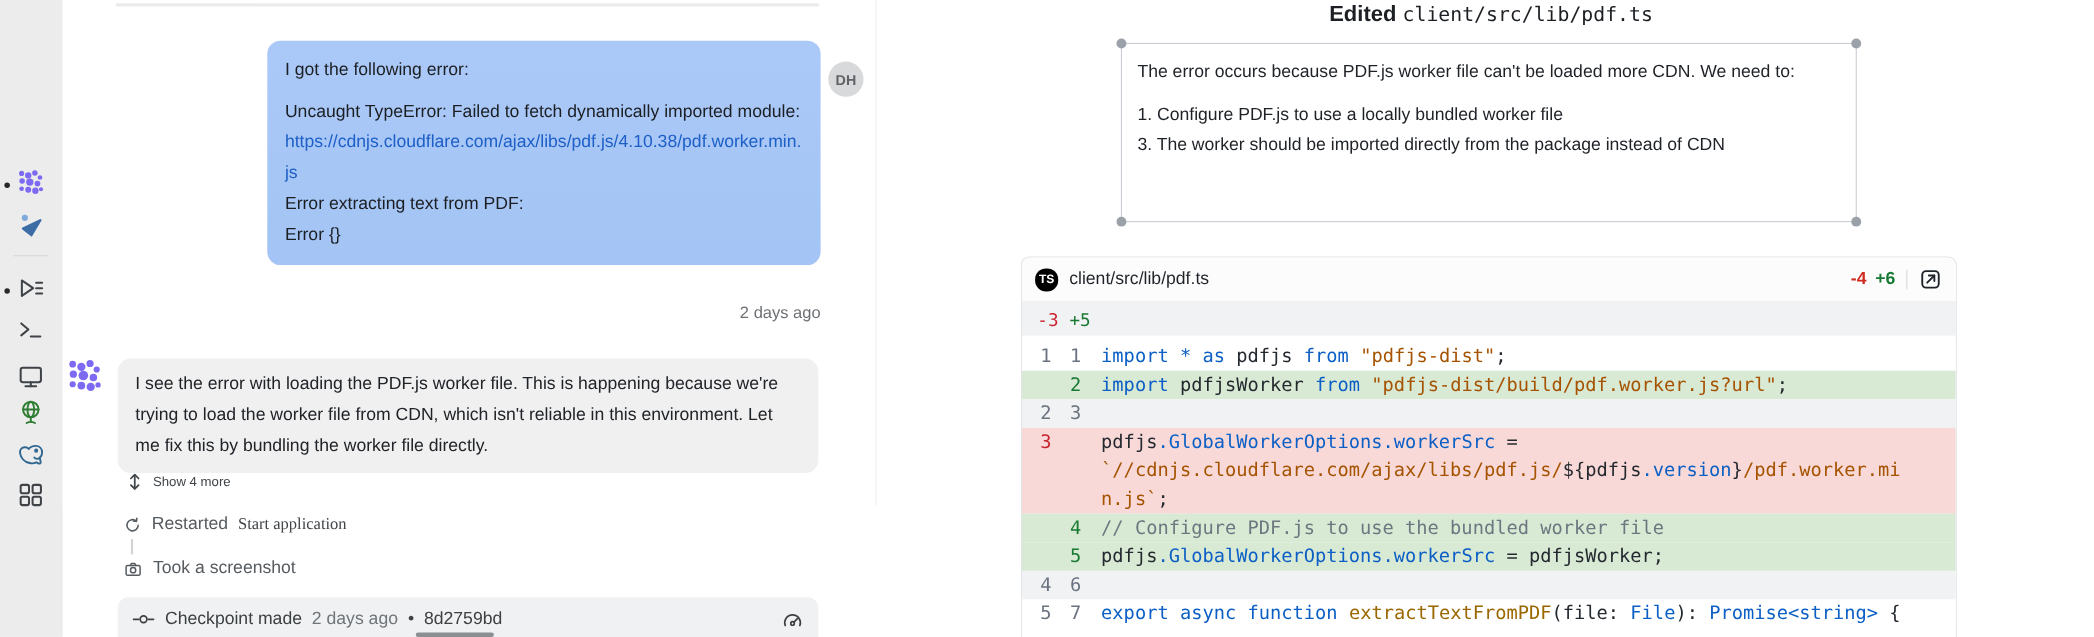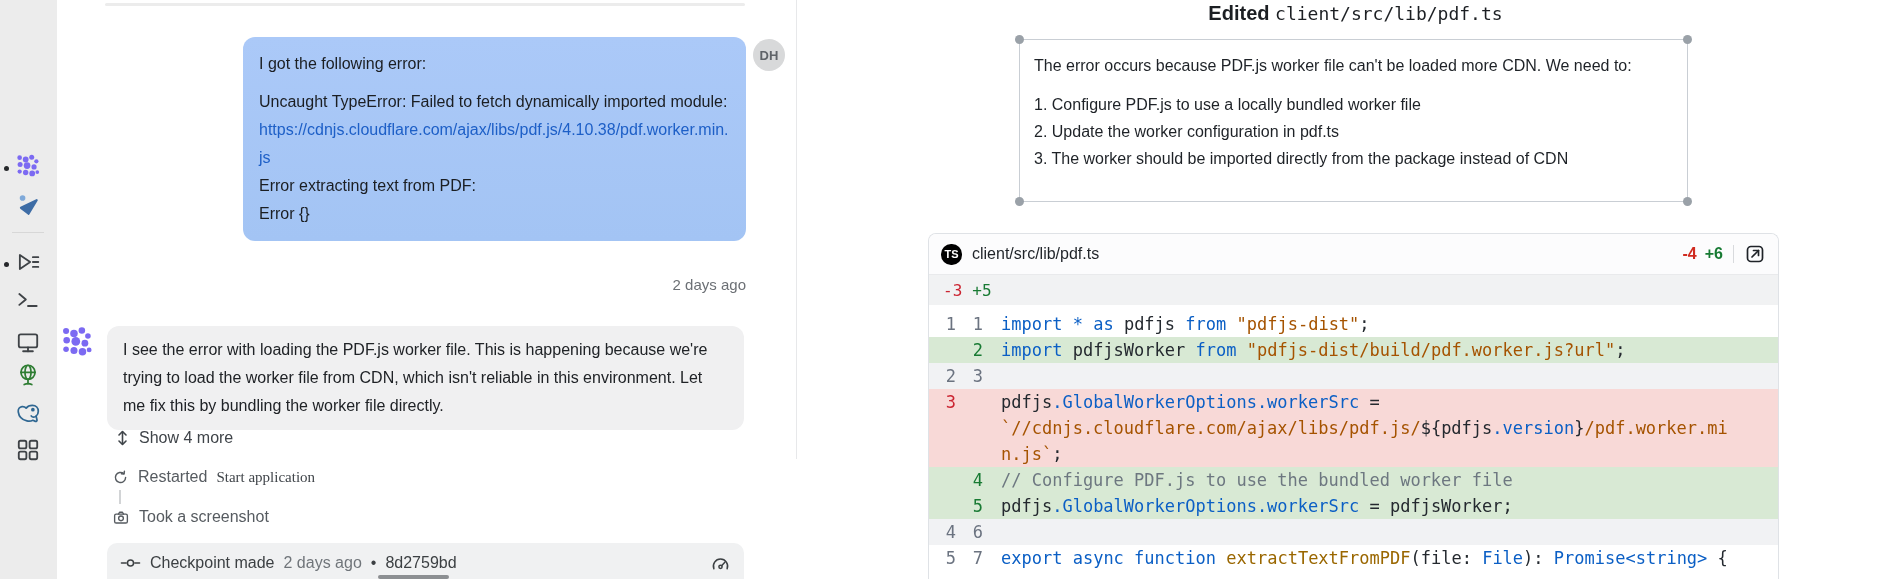--- a/index.html
+++ b/index.html
@@ -17,31 +17,31 @@
   
   .chat{position:absolute;left:57px;top:0;width:739px;height:459px;background:#fff;
         border-right:1px solid #e7e8ea;}
   .prev-edge{position:absolute;left:48px;top:3px;width:640px;height:3px;background:#ececec;border-radius:3px;}
   .bubble-user{position:absolute;left:186px;top:37px;width:503px;box-sizing:border-box;
         background:linear-gradient(#abc9f8,#a3c4f4);border-radius:12px;padding:13px 16px;
         font-size:16px;line-height:28px;color:#1b1e22;}
   .uline{min-height:28px;}
   .uline-gap{height:10px;}
   .msg-link{color:#1d5fc7;word-break:break-all;cursor:pointer;}
-  .avatar-dh{position:absolute;left:696px;top:39px;width:32px;height:32px;border-radius:50%;
+  .avatar-dh{position:absolute;left:696px;top:56px;width:32px;height:32px;border-radius:50%;
         background:#d8d9da;color:#5f6368;font-size:13px;font-weight:600;
         display:flex;align-items:center;justify-content:center;}
   .ts-user{position:absolute;top:276px;right:50px;font-size:15px;color:#6c7075;}
   .avatar-agent{position:absolute;left:3px;top:325px;width:34px;height:34px;}
   .avatar-agent svg{width:34px;height:34px;}
   .bubble-assist{position:absolute;left:50px;top:326px;width:637px;box-sizing:border-box;
         background:#f0f0f1;border-radius:12px;padding:10px 16px;
         font-size:16px;line-height:28px;color:#202327;}
   .row-showmore{position:absolute;left:58px;top:429px;display:flex;align-items:center;gap:9px;
-        font-size:16px;color:#3f4449;cursor:pointer;}
+        font-size:12px;color:#3f4449;cursor:pointer;}
   .row-action{position:absolute;left:55px;display:flex;align-items:center;gap:9px;
         font-size:16px;color:#565b60;}
   .row-action .cmd{font-family:Liberation Serif, serif;font-size:15px;color:#40454a;}
   .connector{position:absolute;left:62px;top:490px;width:1.5px;height:14px;background:#d2d4d6;}
   .checkpoint{position:absolute;left:50px;top:543px;width:637px;height:40px;box-sizing:border-box;
         background:#f0f1f2;border-radius:10px 10px 0 0;display:flex;align-items:center;
         padding:0 13px;gap:9px;font-size:16px;cursor:pointer;}
   .cp-label{color:#3c4043;}
   .cp-time{color:#70757a;}
   .cp-hash{color:#3c4043;}
@@ -265,21 +265,20 @@
     </div>
 
     <div class="note">
       <div class="handle h-tl"></div>
       <div class="handle h-tr"></div>
       <div class="handle h-bl"></div>
       <div class="handle h-br"></div>
       <div class="note-intro">The error occurs because PDF.js worker file can't be loaded more CDN. We need to:</div>
       <div id="note-items">
           <div>1. Configure PDF.js to use a locally bundled worker file</div>
-          <div>2. Update the worker configuration in pdf.ts</div>
           <div>3. The worker should be imported directly from the package instead of CDN</div>
         </div>
     </div>
 
     <div class="diffcard">
       <div class="dhead">
         <span class="ts-badge">TS</span>
         <span class="dname">client/src/lib/pdf.ts</span>
         <span class="cnt-del">-4</span>
         <span class="cnt-add">+6</span>

